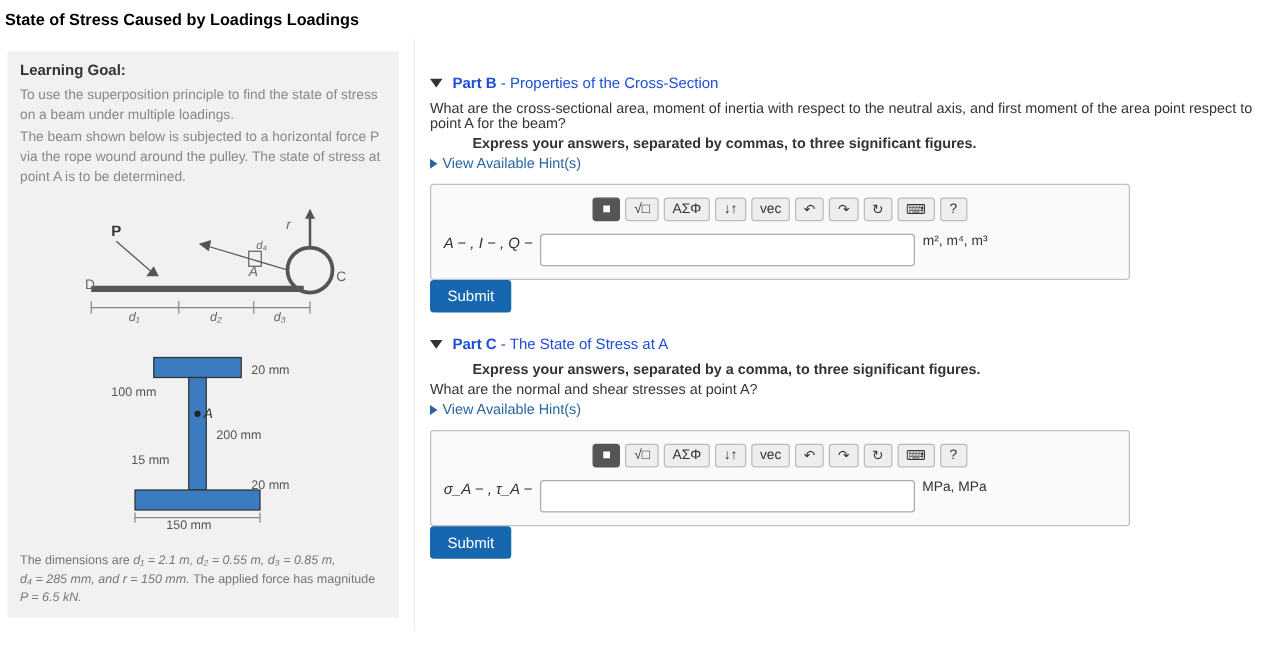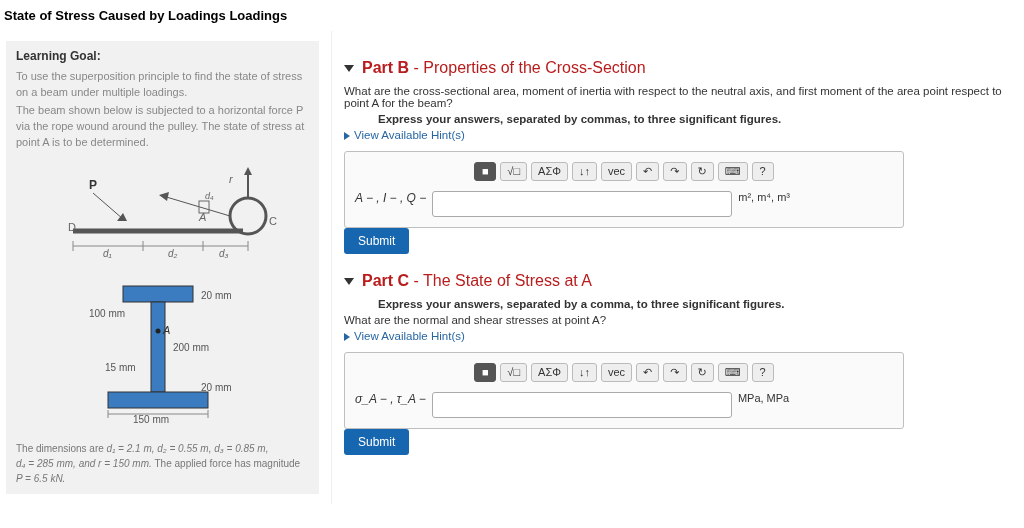--- a/index.html
+++ b/index.html
@@ -6,21 +6,21 @@
   body { font-family: Arial, Helvetica, sans-serif; font-size: 12px; color: #333; background: #fff; width: 1024px; }
   .page-title { font-weight: bold; font-size: 13px; padding: 8px 4px; color:#000; }
   .main { display: flex; }
   .left { width: 332px; padding: 10px 12px 10px 6px; border-right: 1px solid #eee; }
   .lg-box { background:#f1f1f1; padding:8px 10px; }
   .lg-head { font-weight:bold; font-size:12px; margin-bottom:6px; }
   .gray { color:#888; font-size:11px; line-height:1.45; }
   .right { flex:1; padding: 10px 12px; }
   .part-row { display:flex; align-items:center; gap:8px; margin: 18px 0 8px; }
   .caret { width:0; height:0; border-left:5px solid transparent; border-right:5px solid transparent; border-top:7px solid #333; }
-  .part-title { font-size:16px; color:#b91c1c; }
+  .part-title { font-size:12px; color:#1d4ed8; }
   .part-title b { font-weight:bold; }
   .q-text { font-size:11.5px; color:#333; margin: 4px 0; }
   .q-text b { font-weight:bold;padding-left:34px; }
   .hint { color:#2766a3; font-size:11.5px; margin:4px 0 10px; cursor:pointer; }
   .hint .tri { display:inline-block; width:0; height:0; border-top:4px solid transparent; border-bottom:4px solid transparent; border-left:6px solid #2766a3; margin-right:4px; vertical-align:middle; }
   .abox { border:1px solid #bfbfbf; border-radius:3px; padding:10px; background:#fafafa; max-width:560px; }
   .toolbar { display:flex; gap:4px; justify-content:center; margin-bottom:10px; }
   .tbtn { border:1px solid #bbb; border-radius:3px; padding:2px 6px; font-size:11px; background:#eee; min-width:22px; text-align:center; color:#333; }
   .tbtn.dark { background:#555; color:#fff; border-color:#555; }
   .ans-line { display:flex; gap:6px; }

